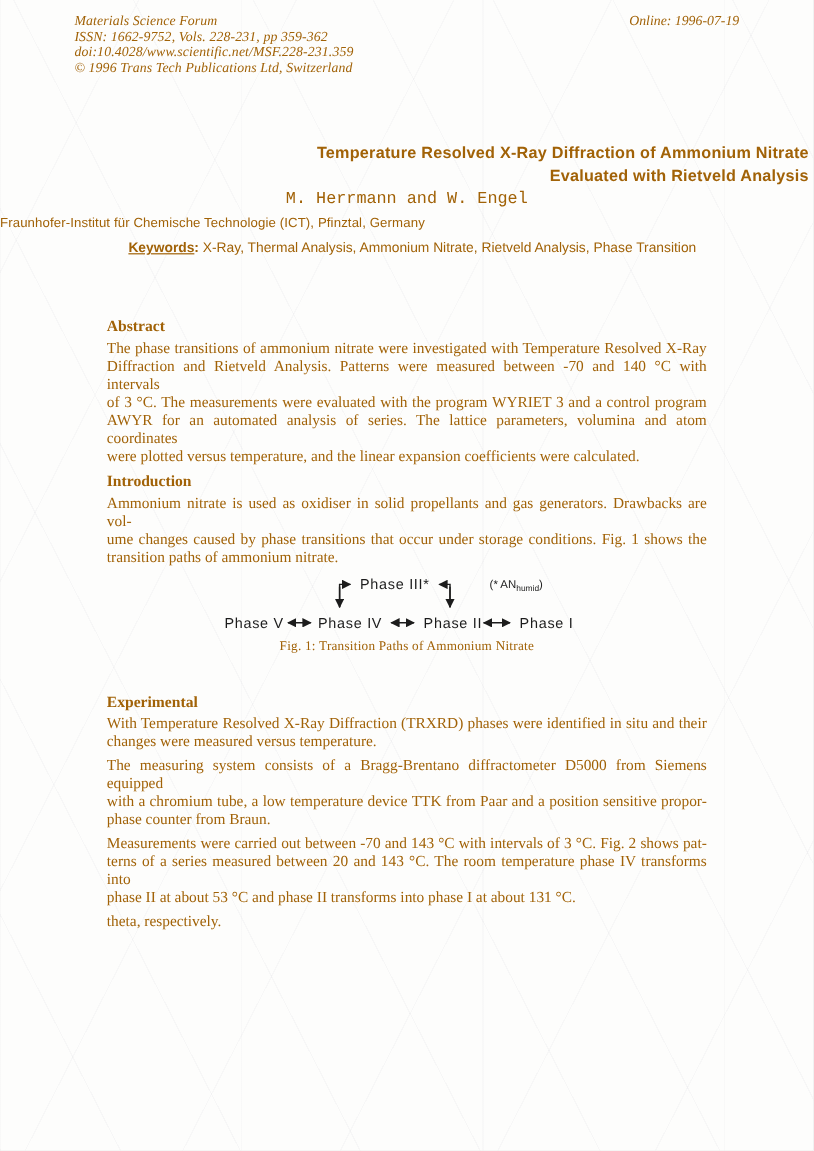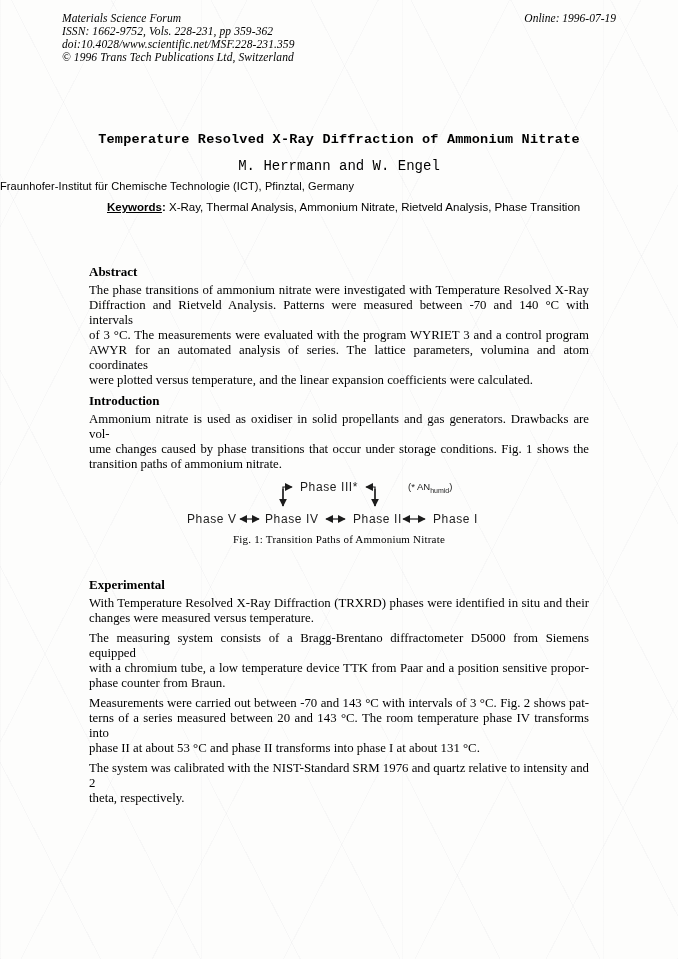--- a/index.html
+++ b/index.html
@@ -1,40 +1,40 @@
 <!DOCTYPE html>
 <html><head>
 <meta charset="utf-8">
 <style>
   html,body{margin:0;padding:0;background:#e8e8e8;}
   .page{
     position:relative;width:678px;height:959px;margin:0 auto;
-    background:#fdfdfc;color:#000000;overflow:hidden;
+    background:#fdfdfc;color:#a16207;overflow:hidden;
     font-family:"Liberation Serif", serif;
   }
   .watermark{
     position:absolute;inset:0;pointer-events:none;
     background-image:
       repeating-linear-gradient(63deg, rgba(110,110,135,0.045) 0 1px, transparent 1px 89px),
       repeating-linear-gradient(-63deg, rgba(110,110,135,0.04) 0 1px, transparent 1px 117px),
       repeating-linear-gradient(90deg, rgba(110,110,135,0.03) 0 1px, transparent 1px 201px);
   }
   
   .hdr-left{
     position:absolute;left:62px;top:12px;
     font-style:italic;font-size:11.5px;line-height:13px;letter-spacing:.1px;
   }
   .hdr-right{
     position:absolute;right:62px;top:12px;
     font-style:italic;font-size:11.5px;line-height:13px;
   }
   
   .title{
-    position:absolute;left:0;right:0;top:114px;margin:16px;
-    text-align:center;font-family:Liberation Mono, monospace;
+    position:absolute;left:0;right:0;top:114px;margin:4px;
+    text-align:right;font-family:Liberation Sans, sans-serif;
     font-weight:bold;font-size:13.5px;line-height:19px;letter-spacing:.2px;
   }
   .authors{
     position:absolute;left:0;right:0;top:158px;
     text-align:center;font-family:Liberation Mono, monospace;font-size:14px;
   }
   .affiliation{
     position:absolute;left:0;right:0;top:180px;
     text-align:left;font-family:"Liberation Sans", sans-serif;font-size:11px;letter-spacing:.1px;
   }
@@ -78,20 +78,21 @@
   <div class="hdr-left">
     <div>Materials Science Forum</div>
     <div>ISSN: 1662-9752, Vols. 228-231, pp 359-362</div>
     <div>doi:10.4028/www.scientific.net/MSF.228-231.359</div>
     <div>© 1996 Trans Tech Publications Ltd, Switzerland</div>
   </div>
   <div class="hdr-right">Online: 1996-07-19</div>
 
   <h1 class="title">
     <span>Temperature Resolved X-Ray Diffraction of Ammonium Nitrate</span><br>
+    <span>Evaluated with Rietveld Analysis</span>
   </h1>
 
   <div class="authors">M. Herrmann and W. Engel</div>
   <div class="affiliation">Fraunhofer-Institut für Chemische Technologie (ICT), Pfinztal, Germany</div>
 
   <div class="keywords">
     <span class="kw-label">Keywords</span><span class="kw-colon">:</span><span> X-Ray, Thermal Analysis, Ammonium Nitrate, Rietveld Analysis, Phase Transition</span>
   </div>
 
   <div class="section sec-abstract">
@@ -151,17 +152,16 @@
         <div class="tline">The measuring system consists of a Bragg-Brentano diffractometer D5000 from Siemens equipped</div>
         <div class="tline">with a chromium tube, a low temperature device TTK from Paar and a position sensitive propor-</div>
         <div class="tline tline-last">phase counter from Braun.</div>
       </div>
     <div class="para">
         <div class="tline">Measurements were carried out between -70 and 143 °C with intervals of 3 °C. Fig. 2 shows pat-</div>
         <div class="tline">terns of a series measured between 20 and 143 °C. The room temperature phase IV transforms into</div>
         <div class="tline tline-last">phase II at about 53 °C and phase II transforms into phase I at about 131 °C.</div>
       </div>
     <div class="para">
-        <div class="tline">The system was calibrated with the NIST-Standard SRM 1976 and quartz relative to intensity and 2</div>
         <div class="tline tline-last">theta, respectively.</div>
       </div>
   </div>
 </div>
 
 </body></html>

